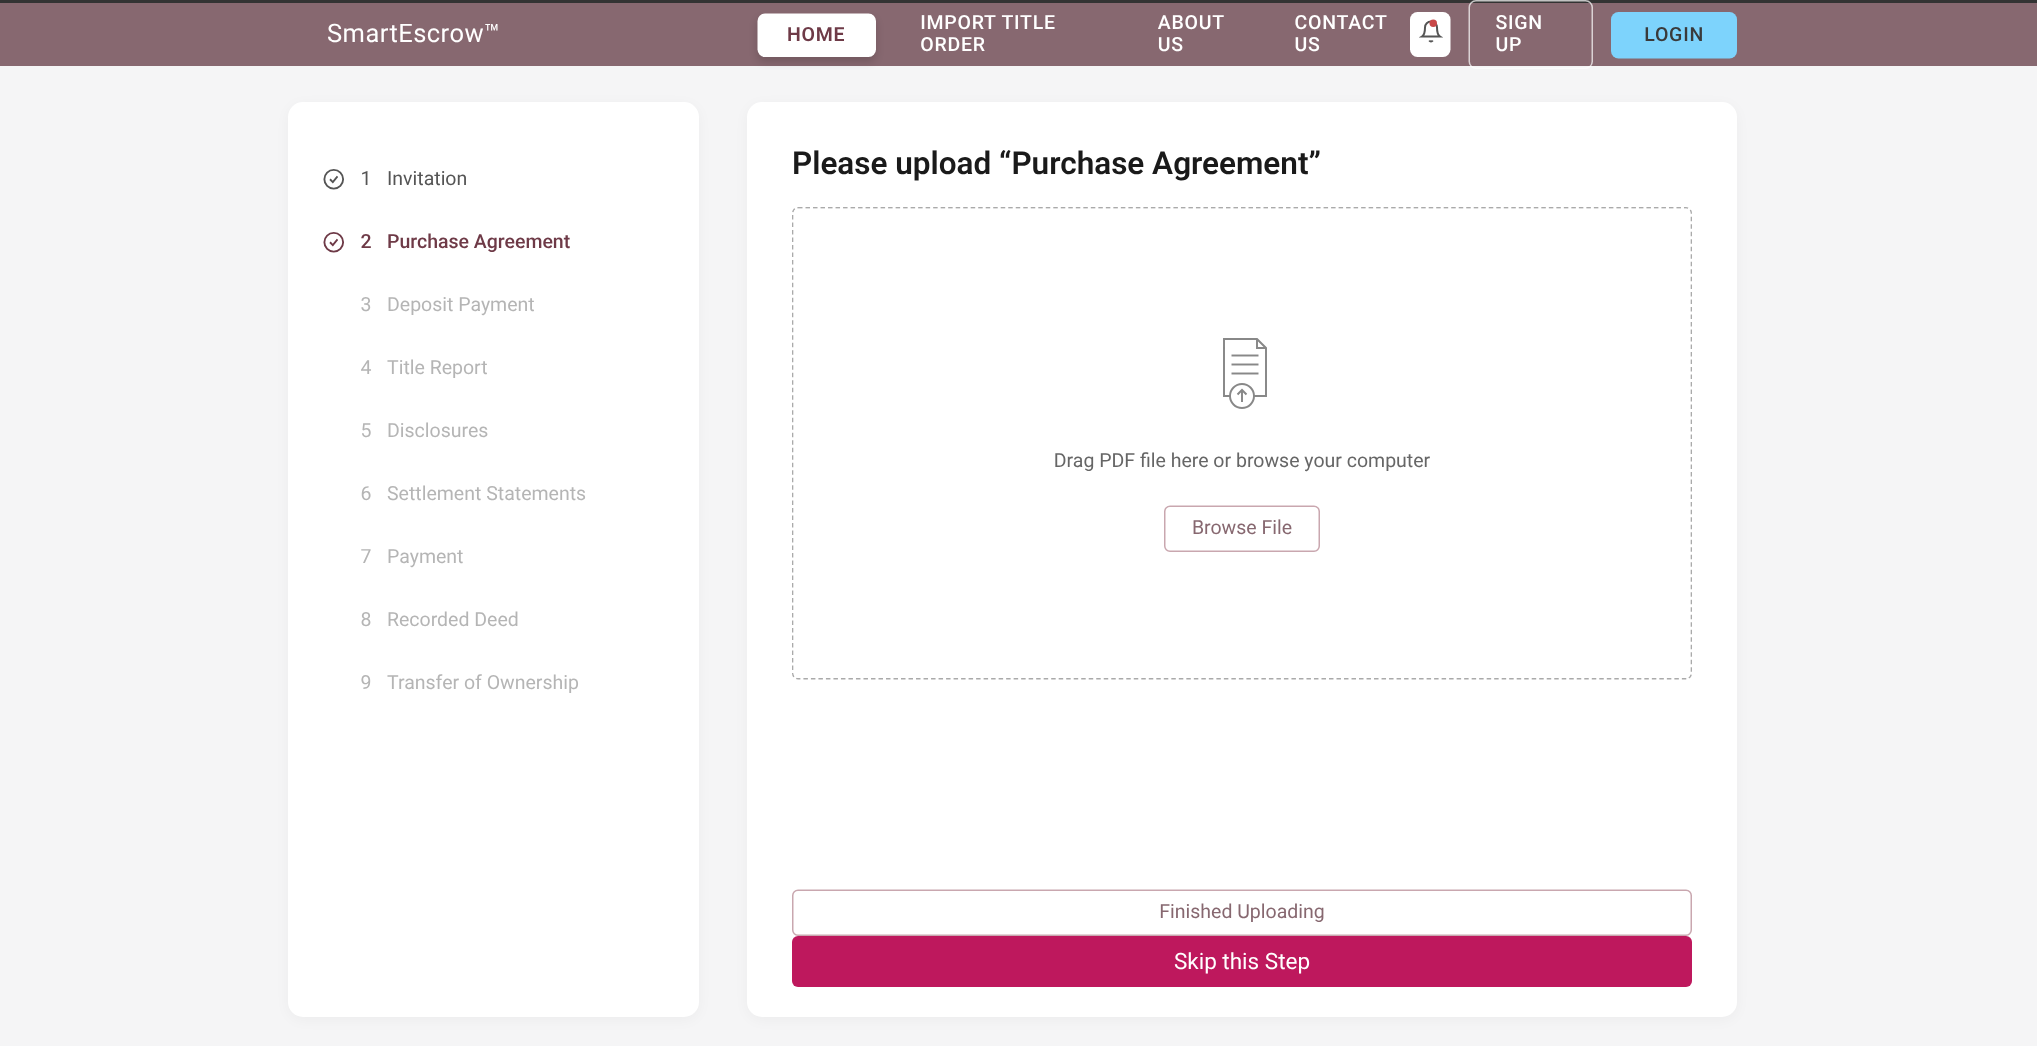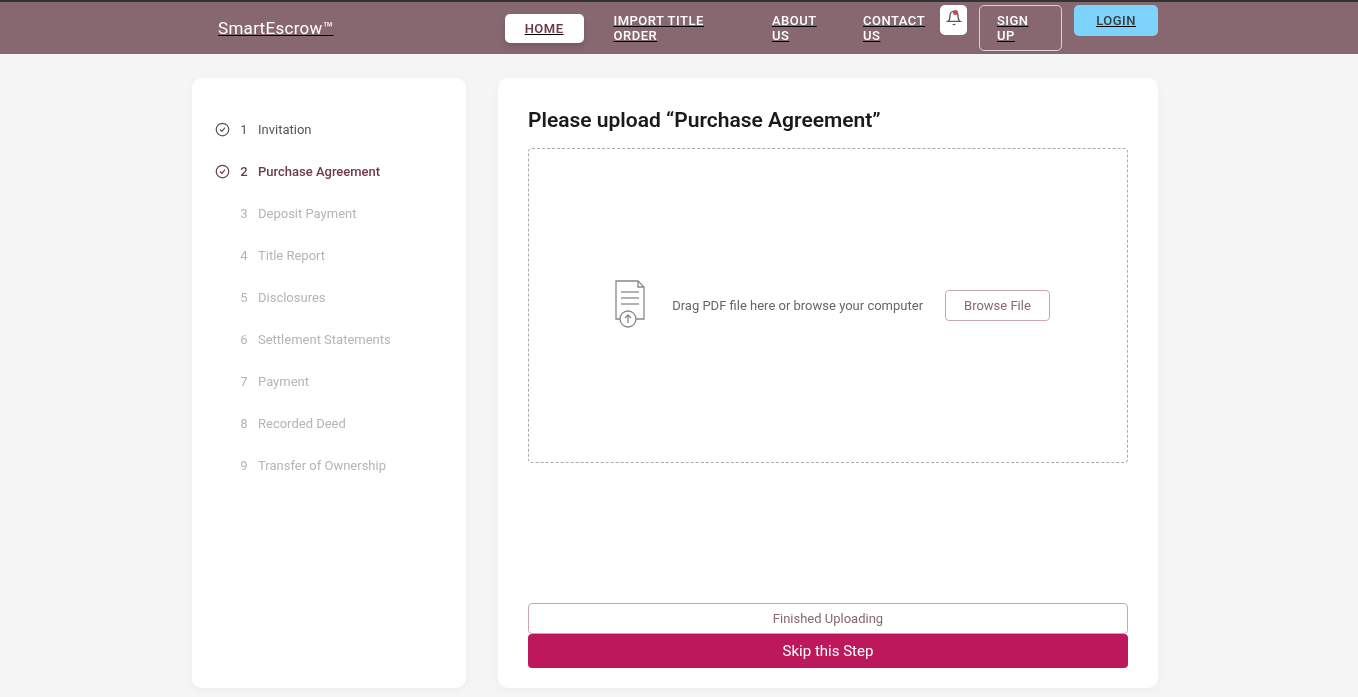--- a/index.html
+++ b/index.html
@@ -16,25 +16,24 @@
       overflow: hidden;
     }
     
     .topbar {
       height: 2px;
       background-color: #333;
     }
     
     .header {
       background-color: #876870;
-      height: 52px;
+      height: 42px;
       display: flex;
       align-items: center;
       padding: 0 200px 0 218px;
-      text-decoration: underline;
     }
     
     .brand {
       color: #fff;
       font-size: 17px;
       font-weight: 400;
       letter-spacing: 0.3px;
     }
     
     .nav {
@@ -58,21 +57,21 @@
       color: #6e3a47;
       padding: 7px 20px;
       border-radius: 5px;
       font-weight: 600;
       box-shadow: 0 3px 6px rgba(0,0,0,0.15);
       margin-left: 16px;
     }
     
     .auth {
       display: flex;
-      align-items: flex-start;
+      align-items: center;
       margin-left: auto;
       gap: 12px;
     }
     
     .bell-btn {
       width: 30px;
       height: 30px;
       background-color: #fff;
       border-radius: 5px;
       display: flex;
@@ -193,21 +192,21 @@
       font-weight: 600;
       color: #1a1a1a;
       margin-bottom: 16px;
     }
     
     .dropzone {
       border: 1px dashed #aaa;
       border-radius: 4px;
       height: 315px;
       display: flex;
-      flex-direction: row;
+      flex-direction: column;
       align-items: center;
       justify-content: center;
       gap: 22px;
     }
     
     .drop-text {
       font-size: 13px;
       color: #666;
     }
     

